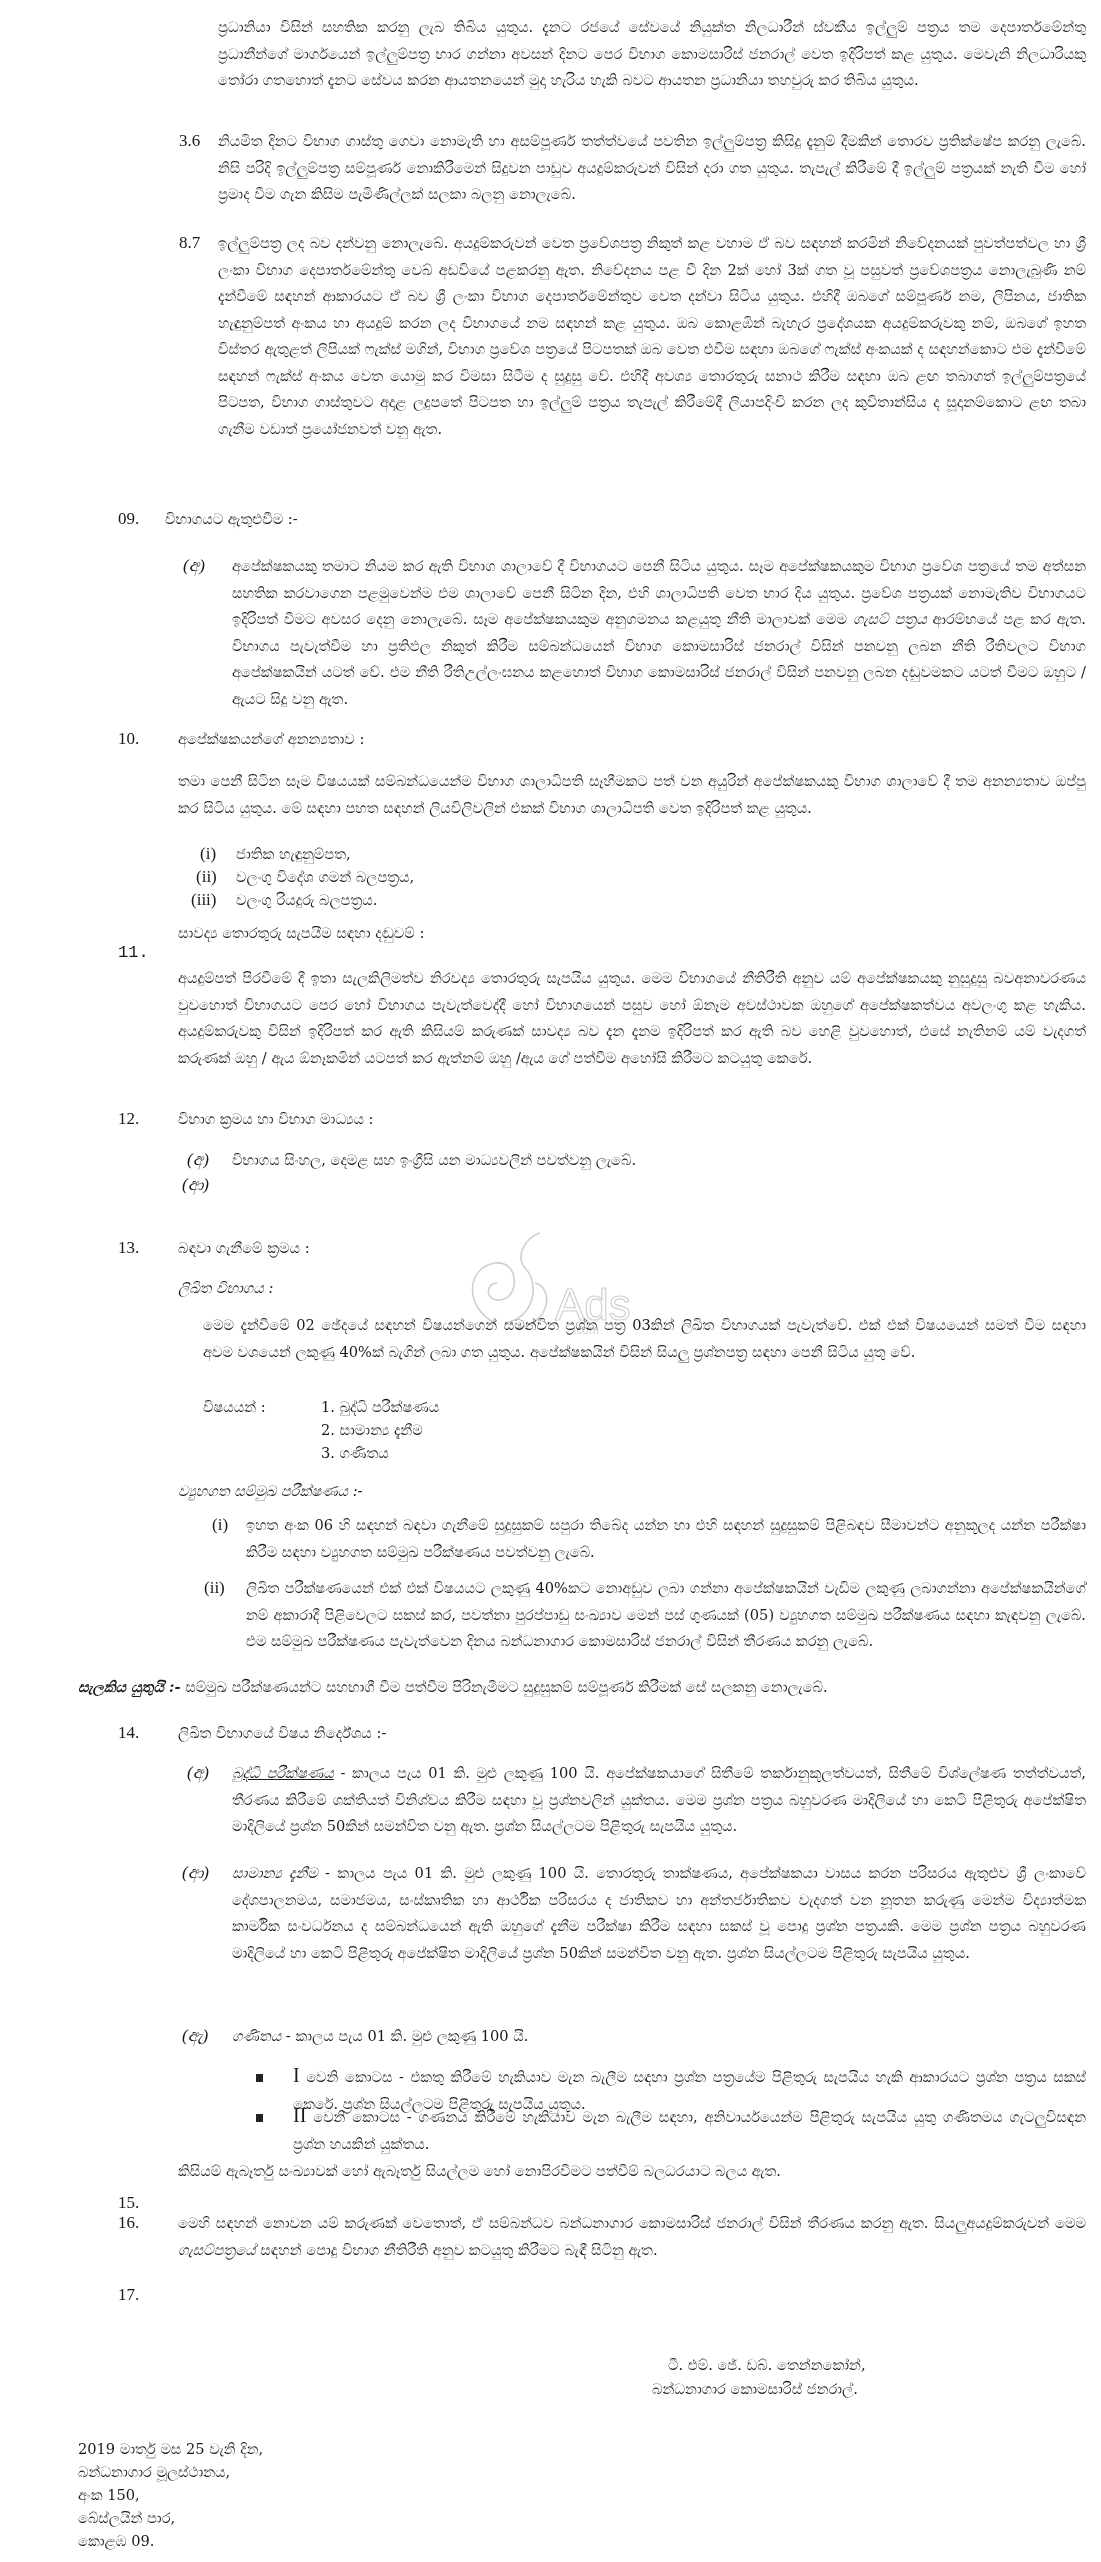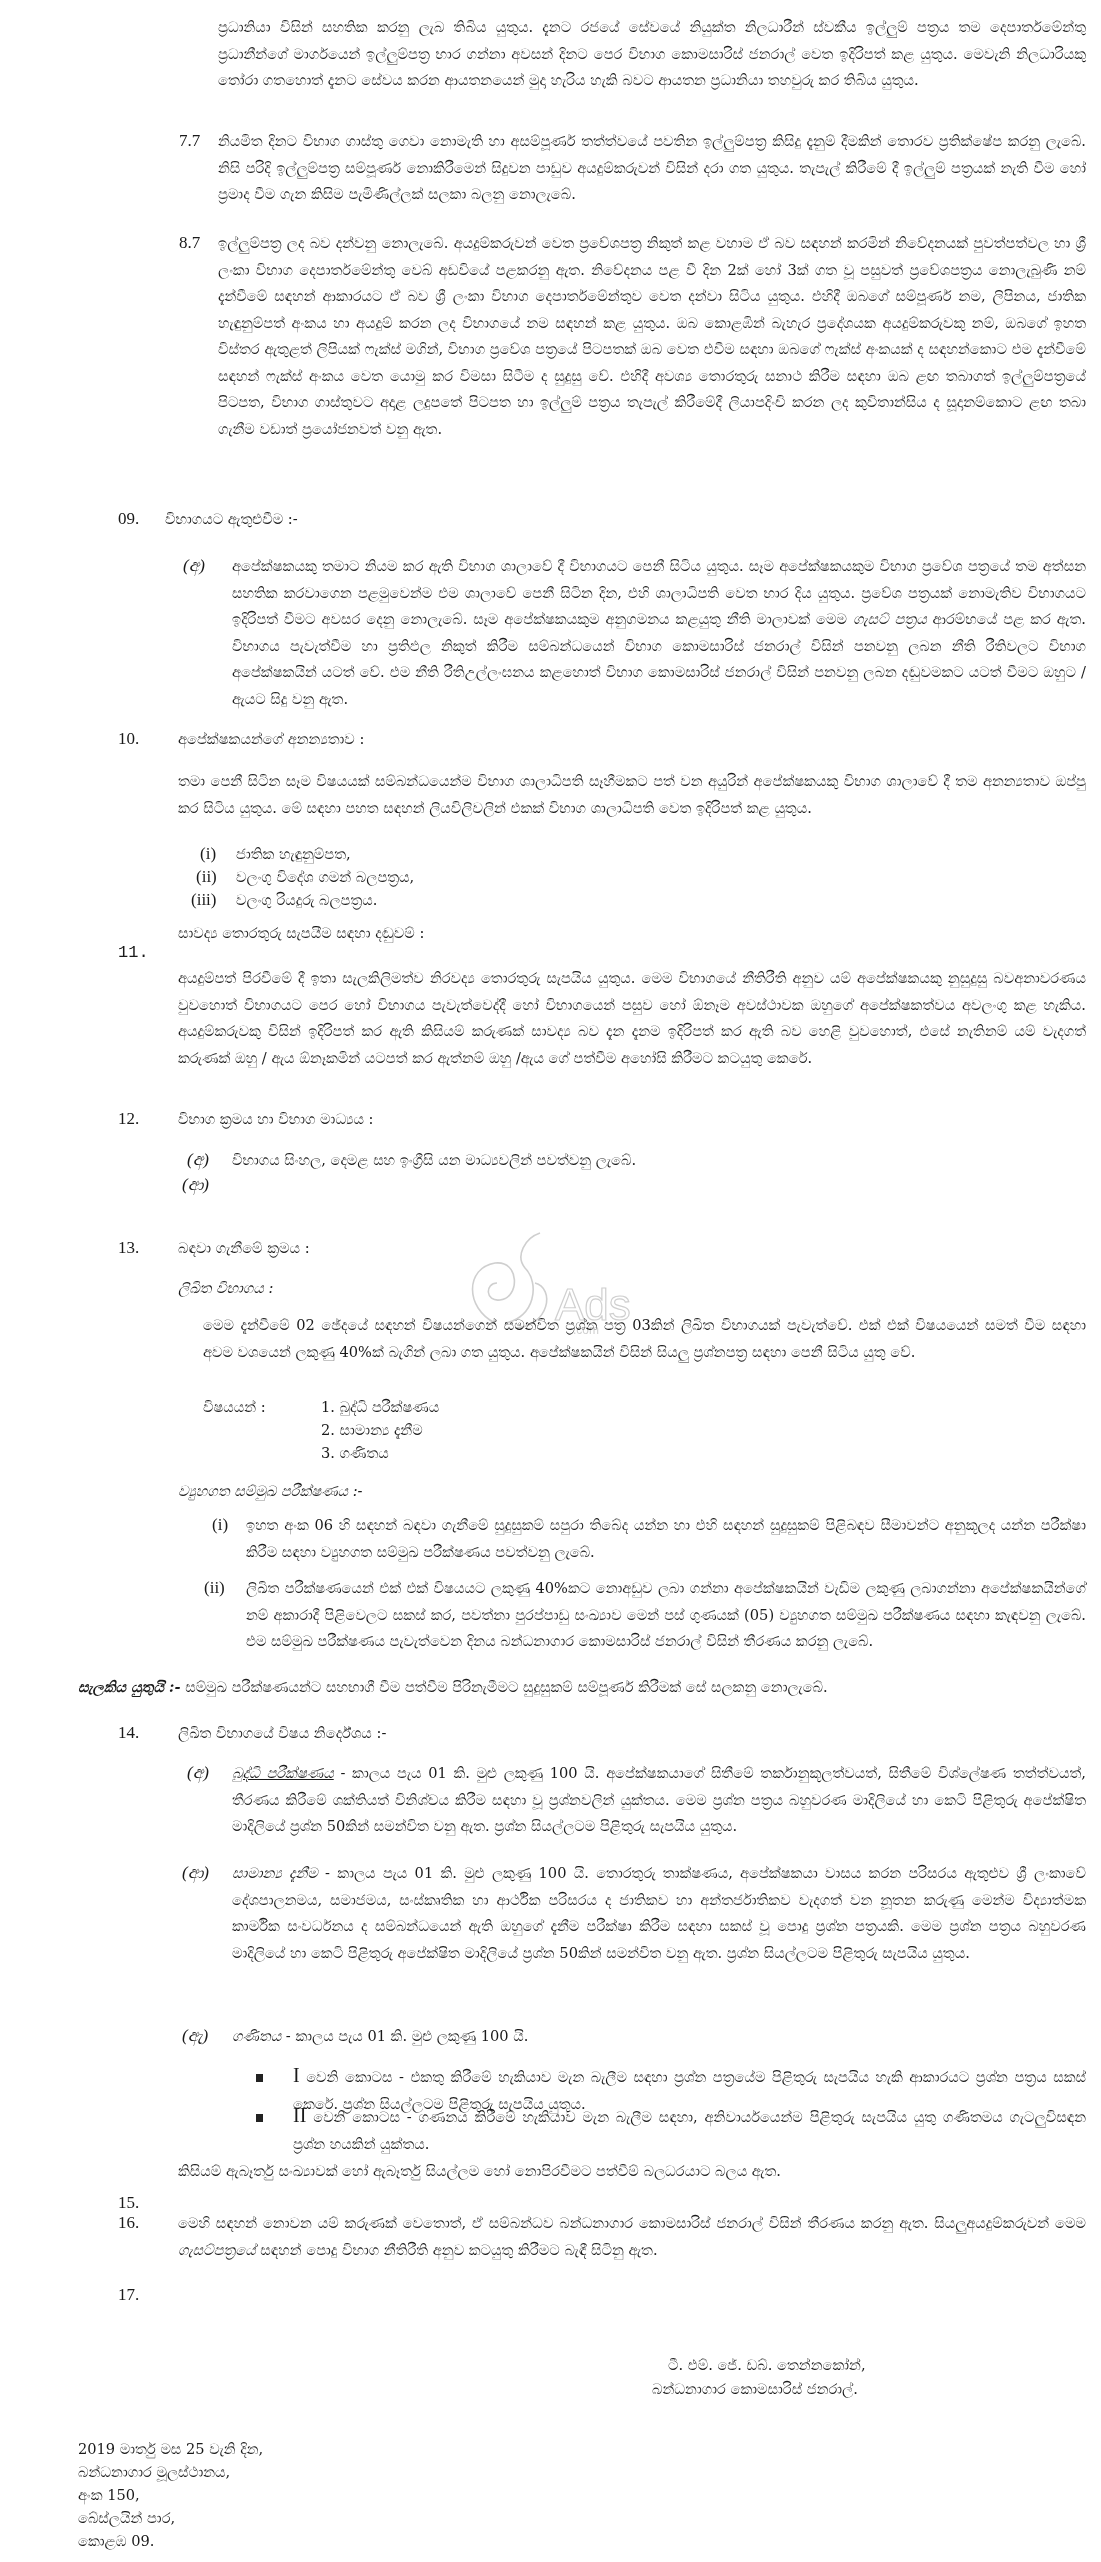--- a/index.html
+++ b/index.html
@@ -65,21 +65,21 @@
     }
     .list-line { position: absolute; white-space: nowrap; }
   </style>
 </head>
 <body>
 
 <div class="page">
 
   <div class="block" style="left:218px; top:14px; width:868px;">ප්‍රධානියා විසින් සහතික කරනු ලැබ තිබිය යුතුය. දැනට රජයේ සේවයේ නියුක්ත නිලධාරීන් ස්වකීය ඉල්ලුම් පත්‍රය තම දෙපාර්තමේන්තු ප්‍රධානීන්ගේ මාර්ගයෙන් ඉල්ලුම්පත්‍ර භාර ගන්නා අවසන් දිනට පෙර විභාග කොමසාරිස් ජනරාල් වෙත ඉදිරිපත් කළ යුතුය. මෙවැනි නිලධාරියකු තෝරා ගතහොත් දැනට සේවය කරන ආයතනයෙන් මුදා හැරිය හැකි බවට ආයතන ප්‍රධානියා තහවුරු කර තිබිය යුතුය.</div>
 
-  <div class="num" style="left:179px; top:128px;">7.7</div>
+  <div class="num" style="left:179px; top:128px;">3.6</div>
   <div class="block" style="left:218px; top:128px; width:868px;">නියමිත දිනට විභාග ගාස්තු ගෙවා නොමැති හා අසම්පූර්ණ තත්ත්වයේ පවතින ඉල්ලුම්පත්‍ර කිසිදු දැනුම් දීමකින් තොරව ප්‍රතික්ෂේප කරනු ලැබේ. නිසි පරිදි ඉල්ලුම්පත්‍ර සම්පූර්ණ නොකිරීමෙන් සිදුවන පාඩුව අයදුම්කරුවන් විසින් දරා ගත යුතුය. තැපැල් කිරීමේ දී ඉල්ලුම් පත්‍රයක් නැති වීම හෝ ප්‍රමාද වීම ගැන කිසිම පැමිණිල්ලක් සලකා බලනු නොලැබේ.</div>
 
   <div class="num" style="left:179px; top:230px;">8.7</div>
   <div class="block" style="left:218px; top:230px; width:868px;">ඉල්ලුම්පත්‍ර ලද බව දන්වනු නොලැබේ. අයදුම්කරුවන් වෙත ප්‍රවේශපත්‍ර නිකුත් කළ වහාම ඒ බව සඳහන් කරමින් නිවේදනයක් පුවත්පත්වල හා ශ්‍රී ලංකා විභාග දෙපාර්තමේන්තු වෙබ් අඩවියේ පළකරනු ඇත. නිවේදනය පළ වී දින 2ක් හෝ 3ක් ගත වූ පසුවත් ප්‍රවේශපත්‍රය නොලැබුණි නම් දැන්වීමේ සඳහන් ආකාරයට ඒ බව ශ්‍රී ලංකා විභාග දෙපාර්තමේන්තුව වෙත දන්වා සිටිය යුතුය. එහිදී ඔබගේ සම්පූර්ණ නම, ලිපිනය, ජාතික හැඳුනුම්පත් අංකය හා අයදුම් කරන ලද විභාගයේ නම සඳහන් කළ යුතුය. ඔබ කොළඹින් බැහැර ප්‍රදේශයක අයදුම්කරුවකු නම්, ඔබගේ ඉහත විස්තර ඇතුළත් ලිපියක් ෆැක්ස් මගින්, විභාග ප්‍රවේශ පත්‍රයේ පිටපතක් ඔබ වෙත එවීම සඳහා ඔබගේ ෆැක්ස් අංකයක් ද සඳහන්කොට එම දැන්වීමේ සඳහන් ෆැක්ස් අංකය වෙත යොමු කර විමසා සිටීම ද සුදුසු වේ. එහිදී අවශ්‍ය තොරතුරු සනාථ කිරීම සඳහා ඔබ ළඟ තබාගත් ඉල්ලුම්පත්‍රයේ පිටපත, විභාග ගාස්තුවට අදාළ ලදුපතේ පිටපත හා ඉල්ලුම් පත්‍රය තැපැල් කිරීමේදී ලියාපදිංචි කරන ලද කුවිතාන්සිය ද සූදානම්කොට ළඟ තබා ගැනීම වඩාත් ප්‍රයෝජනවත් වනු ඇත.</div>
 
   <div class="num" style="left:118px; top:506px;">09.</div>
   <div class="heading" style="left:165px; top:506px;">විභාගයට ඇතුළුවීම :-</div>
   <div class="label" style="left:183px; top:553px;">(අ)</div>
   <div class="block" style="left:232px; top:553px; width:854px;">
     <span>අපේක්ෂකයකු තමාට නියම කර ඇති විභාග ශාලාවේ දී විභාගයට පෙනී සිටිය යුතුය. සෑම අපේක්ෂකයකුම විභාග ප්‍රවේශ පත්‍රයේ තම අත්සන සහතික කරවාගෙන පළමුවෙන්ම එම ශාලාවේ පෙනී සිටින දින, එහි ශාලාධිපති වෙත භාර දිය යුතුය. ප්‍රවේශ පත්‍රයක් නොමැතිව විභාගයට ඉදිරිපත් වීමට අවසර දෙනු නොලැබේ. සෑම අපේක්ෂකයකුම අනුගමනය කළයුතු නීති මාලාවක් මෙම </span><span class="italic">ගැසට් පත්‍රය</span><span> ආරම්භයේ පළ කර ඇත. විභාගය පැවැත්වීම හා ප්‍රතිඵල නිකුත් කිරීම සම්බන්ධයෙන් විභාග කොමසාරිස් ජනරාල් විසින් පනවනු ලබන නීති රීතිවලට විභාග අපේක්ෂකයින් යටත් වේ. එම නීති රීතිඋල්ලංඝනය කළහොත් විභාග කොමසාරිස් ජනරාල් විසින් පනවනු ලබන දඬුවමකට යටත් වීමට ඔහුට / ඇයට සිදු වනු ඇත.</span>

